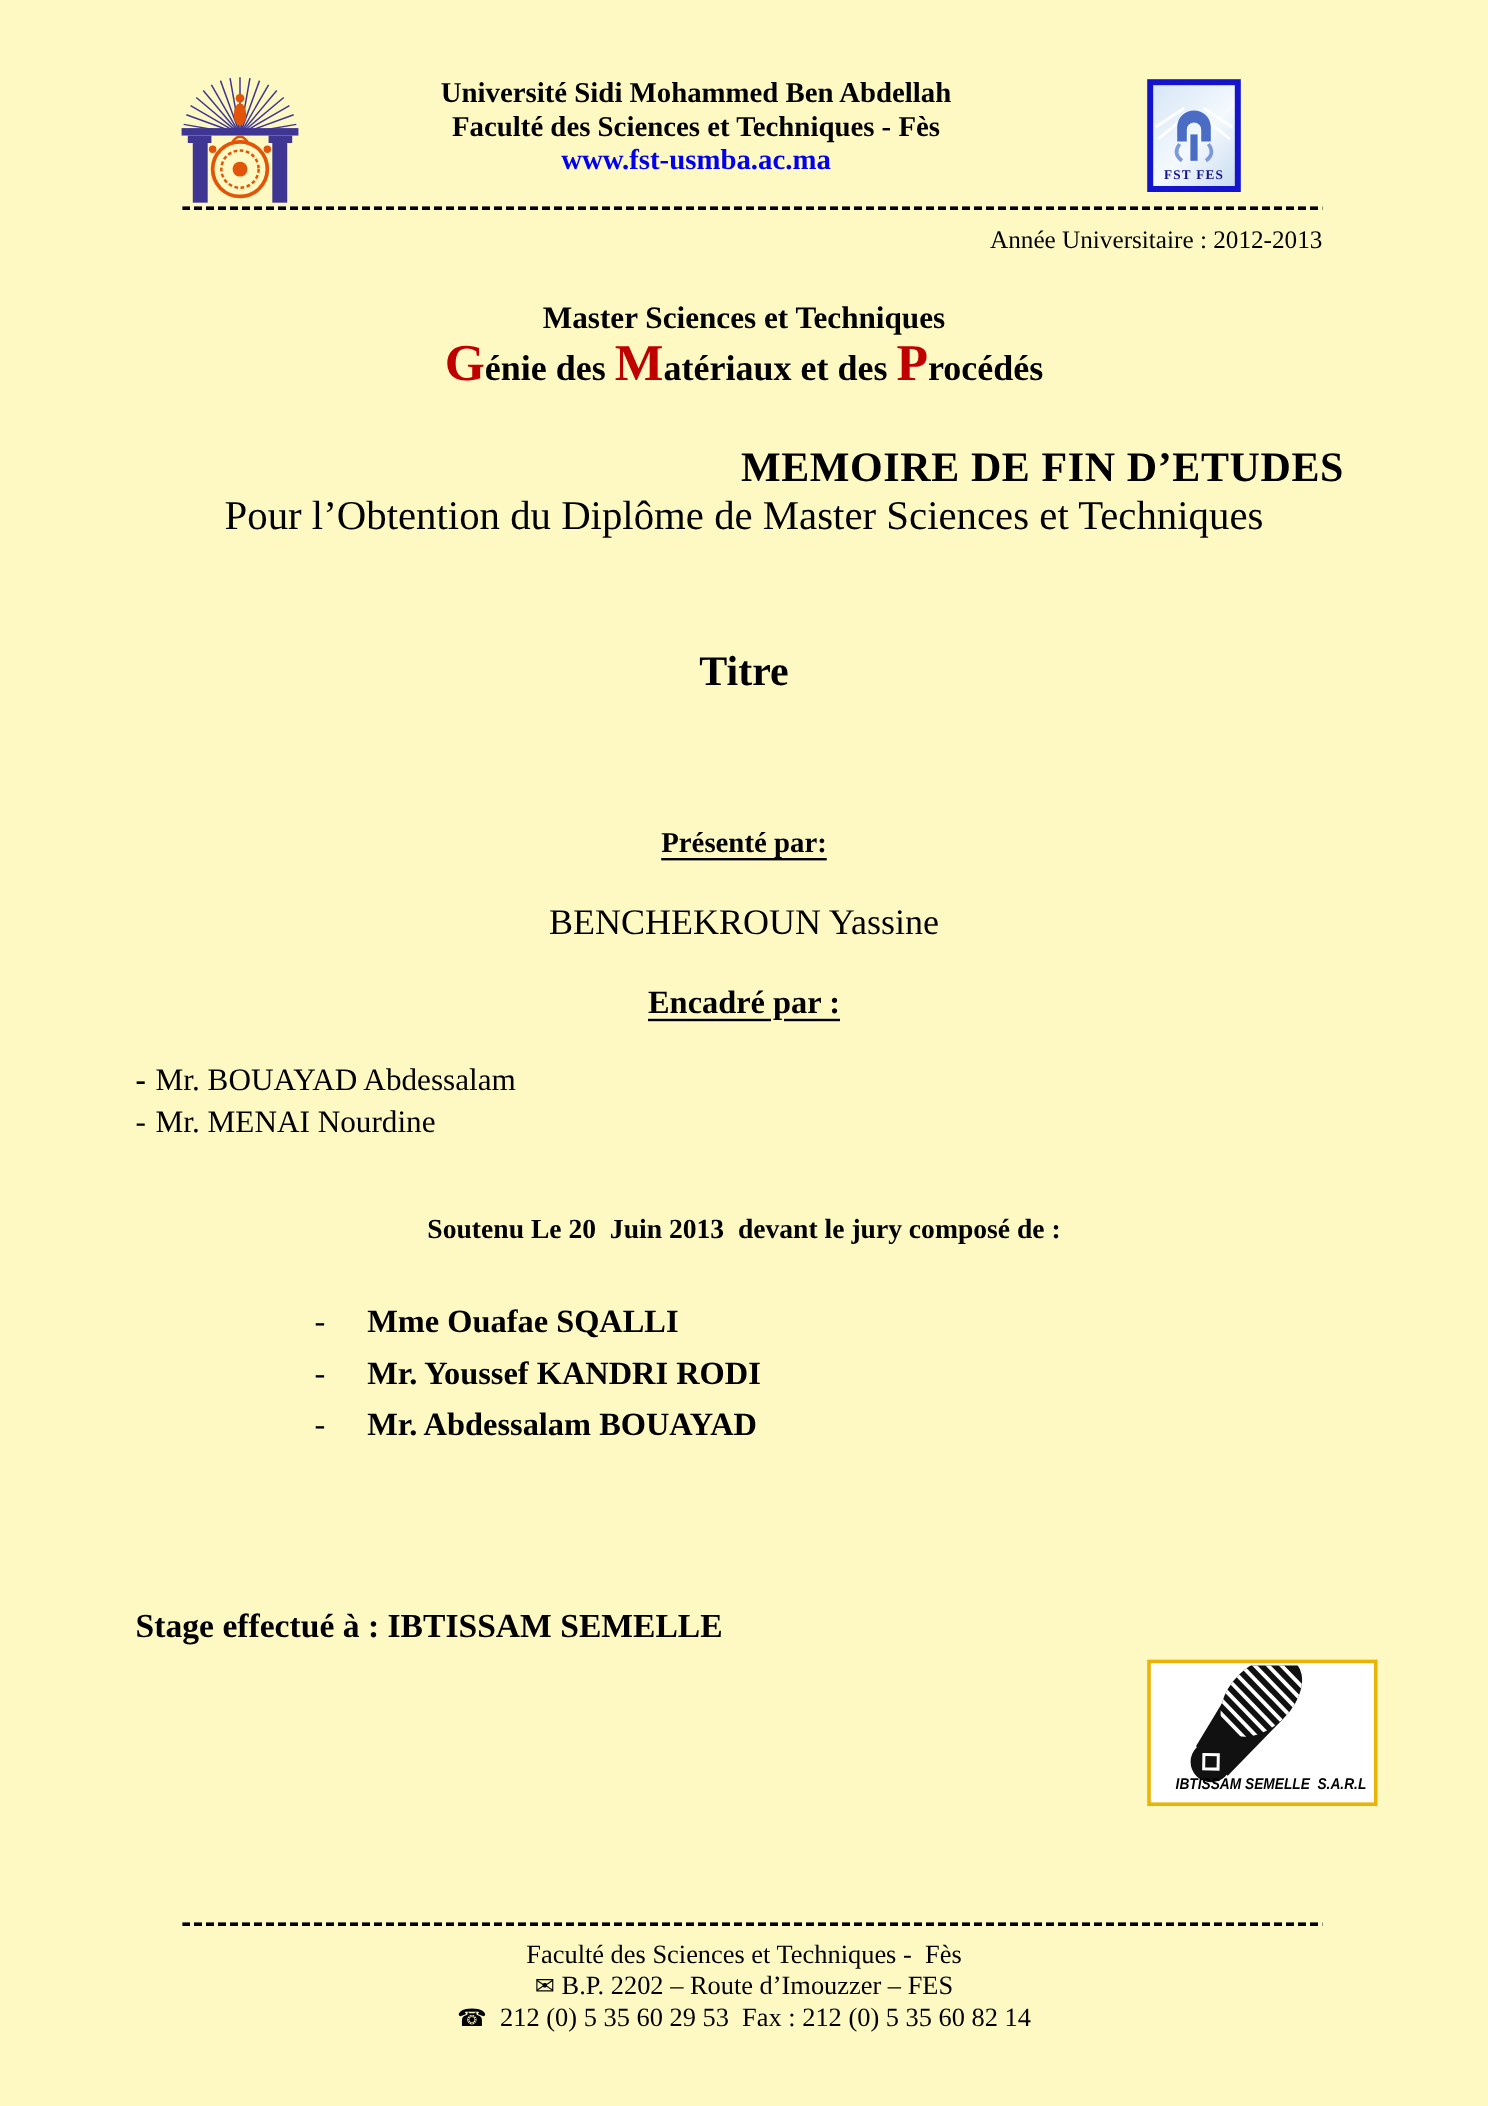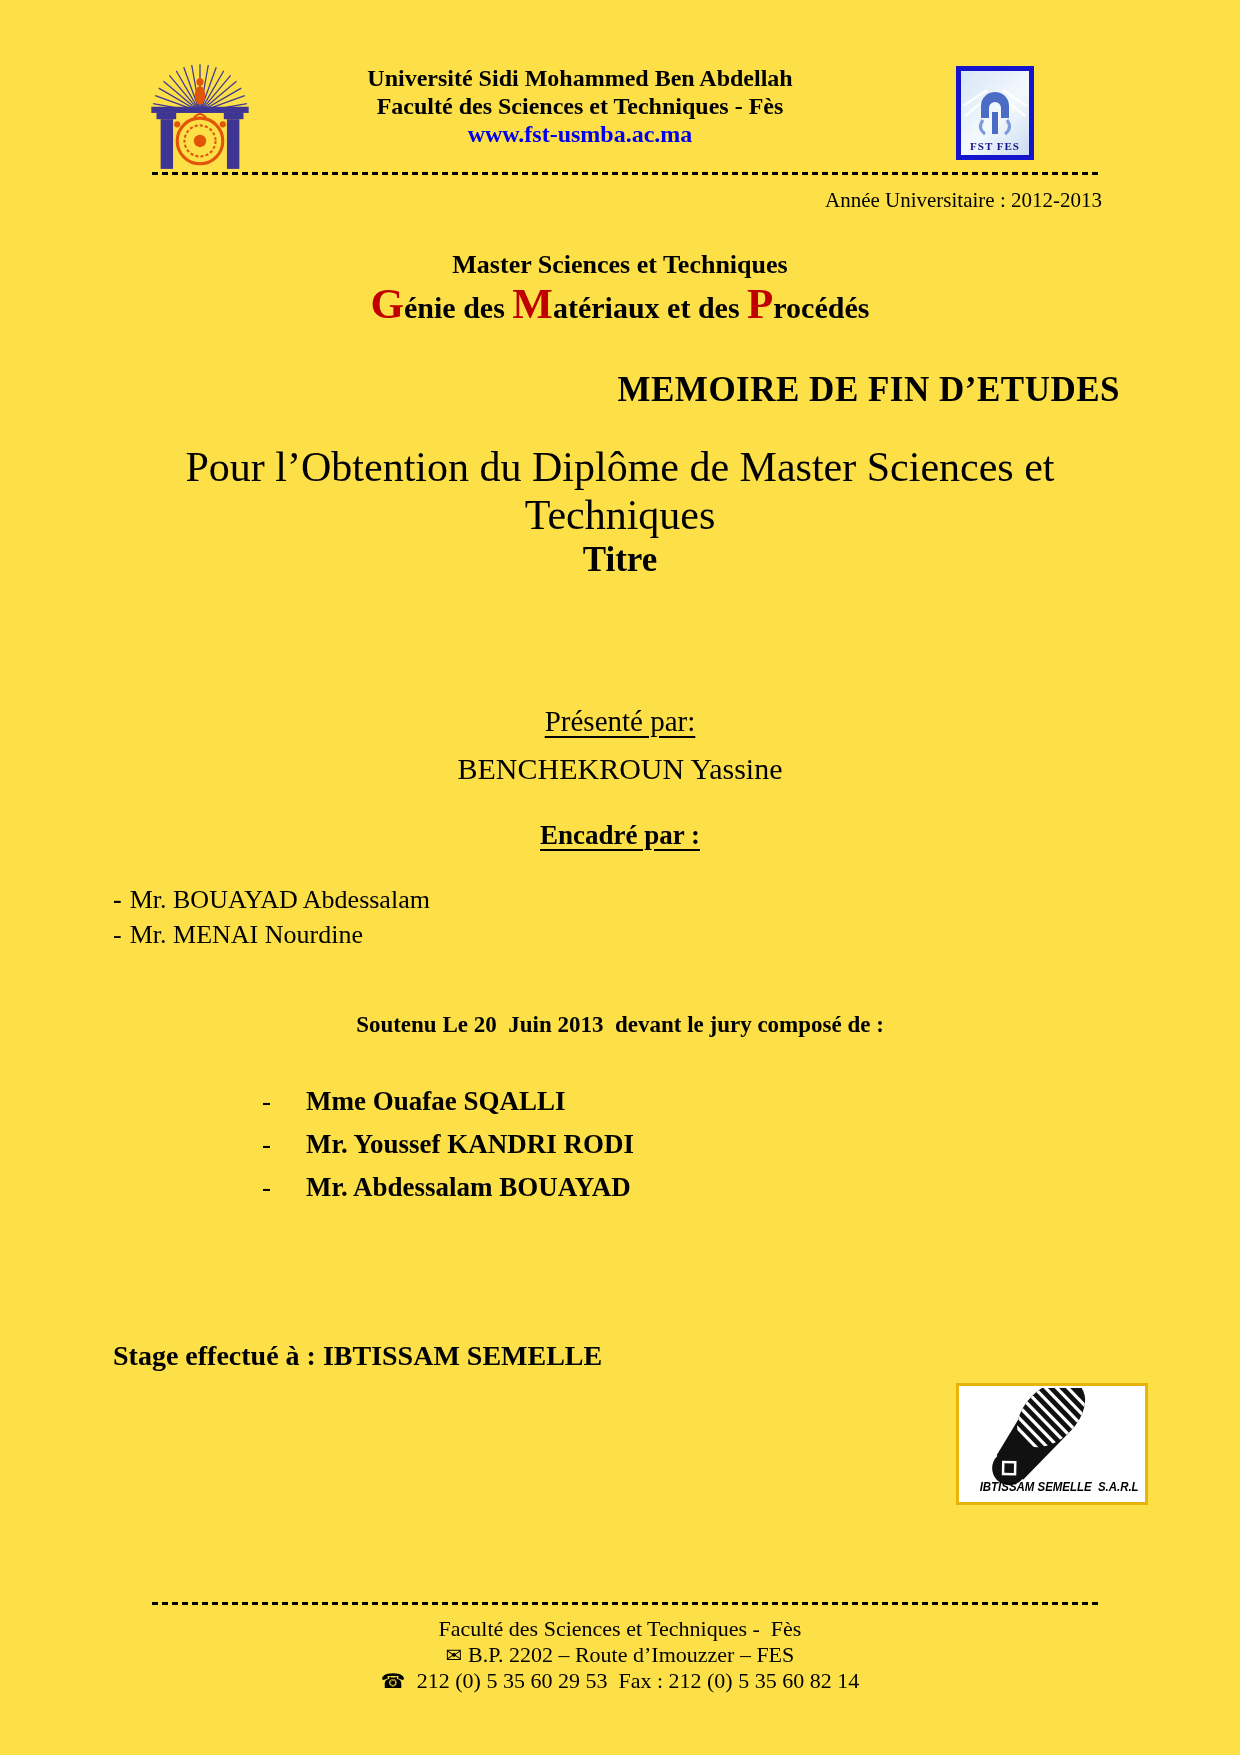--- a/index.html
+++ b/index.html
@@ -1,18 +1,18 @@
 <!DOCTYPE html>
 <html><head>
 <meta charset="utf-8">
 <style>
   html,body{margin:0;padding:0;background:#888;}
   .page{
     position:relative;width:1240px;height:1755px;margin:0 auto;
-    background:#fde047;overflow:hidden;
+    background:#fef9c3;overflow:hidden;
     font-family:"Liberation Serif","DejaVu Serif",serif;color:#000;
   }
   
   .univ-logo{position:absolute;left:143px;top:56px;width:114px;height:116px;}
   .header-text{position:absolute;left:300px;top:64px;width:560px;text-align:center;}
   .h-line{font-weight:bold;font-size:24px;line-height:28px;}
   .website{color:#0000EE;}
   .fst-logo{
     position:absolute;left:956px;top:66px;width:78px;height:94px;
     border:5px solid #1414CC;background:linear-gradient(135deg,#d7e6f6 0%,#f4f9fd 55%,#c9dcf0 100%);
@@ -30,26 +30,26 @@
   .dash-bottom{top:1602px;}
   .annee{position:absolute;right:138px;top:188px;font-weight:normal;font-size:21px;}
 
   
   .centerband{position:absolute;left:120px;width:1000px;text-align:center;}
   .master-line{top:250px;font-weight:bold;font-size:26px;}
   .genie-line{top:281px;font-weight:bold;font-size:30px;line-height:46px;}
   .redcap{color:#C00000;font-size:43px;font-weight:bold;}
 
   .memoire-heading{top:370px;font-weight:bold;font-size:35px;letter-spacing:0.5px;text-align:right;}
-  .memoire-sub{top:443px;font-size:42px;}
+  .memoire-sub{top:412px;font-size:34px;}
 
   
   .titre-label{top:540px;font-weight:bold;font-size:35px;}
   .blue-title{top:590px;font-weight:bold;font-size:36px;line-height:48px;color:#1F6EC0;}
-  .presente{top:705px;font-weight:normal;font-size:29px;text-decoration:underline;text-underline-offset:5px;text-decoration-thickness:2px;}
+  .presente{top:690px;font-weight:bold;font-size:24px;text-decoration:underline;text-underline-offset:5px;text-decoration-thickness:2px;}
   .author{top:752px;font-weight:normal;font-size:30px;}
   .encadre{top:820px;font-weight:bold;font-size:27px;text-decoration:underline;text-underline-offset:5px;text-decoration-thickness:2px;}
 
   .supervisors{position:absolute;left:113px;top:882px;font-size:26px;line-height:35px;}
   .sup-dash{display:inline-block;margin-right:8px;}
   .sup-dash.first{font-weight:bold;}
 
   .soutenu{top:1012px;font-weight:bold;font-size:23px;white-space:pre-wrap;}
   .jury{position:absolute;left:262px;top:1080px;font-size:27px;line-height:43px;}
   .jury-dash{display:inline-block;width:44px;}

